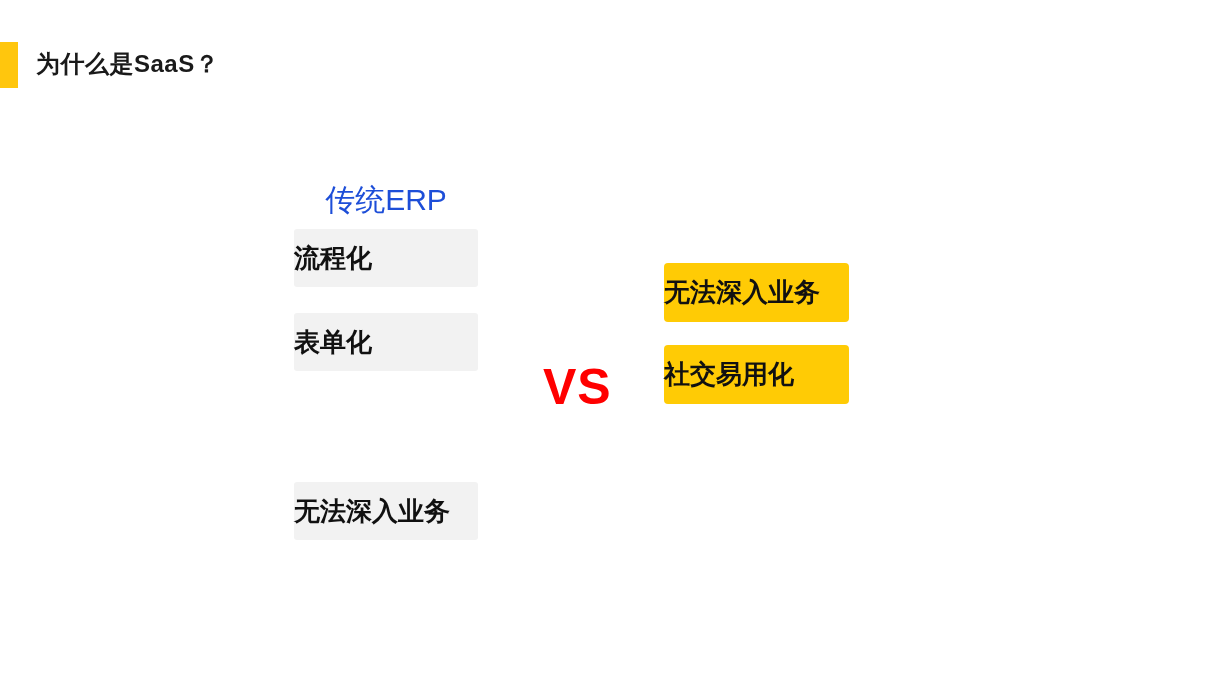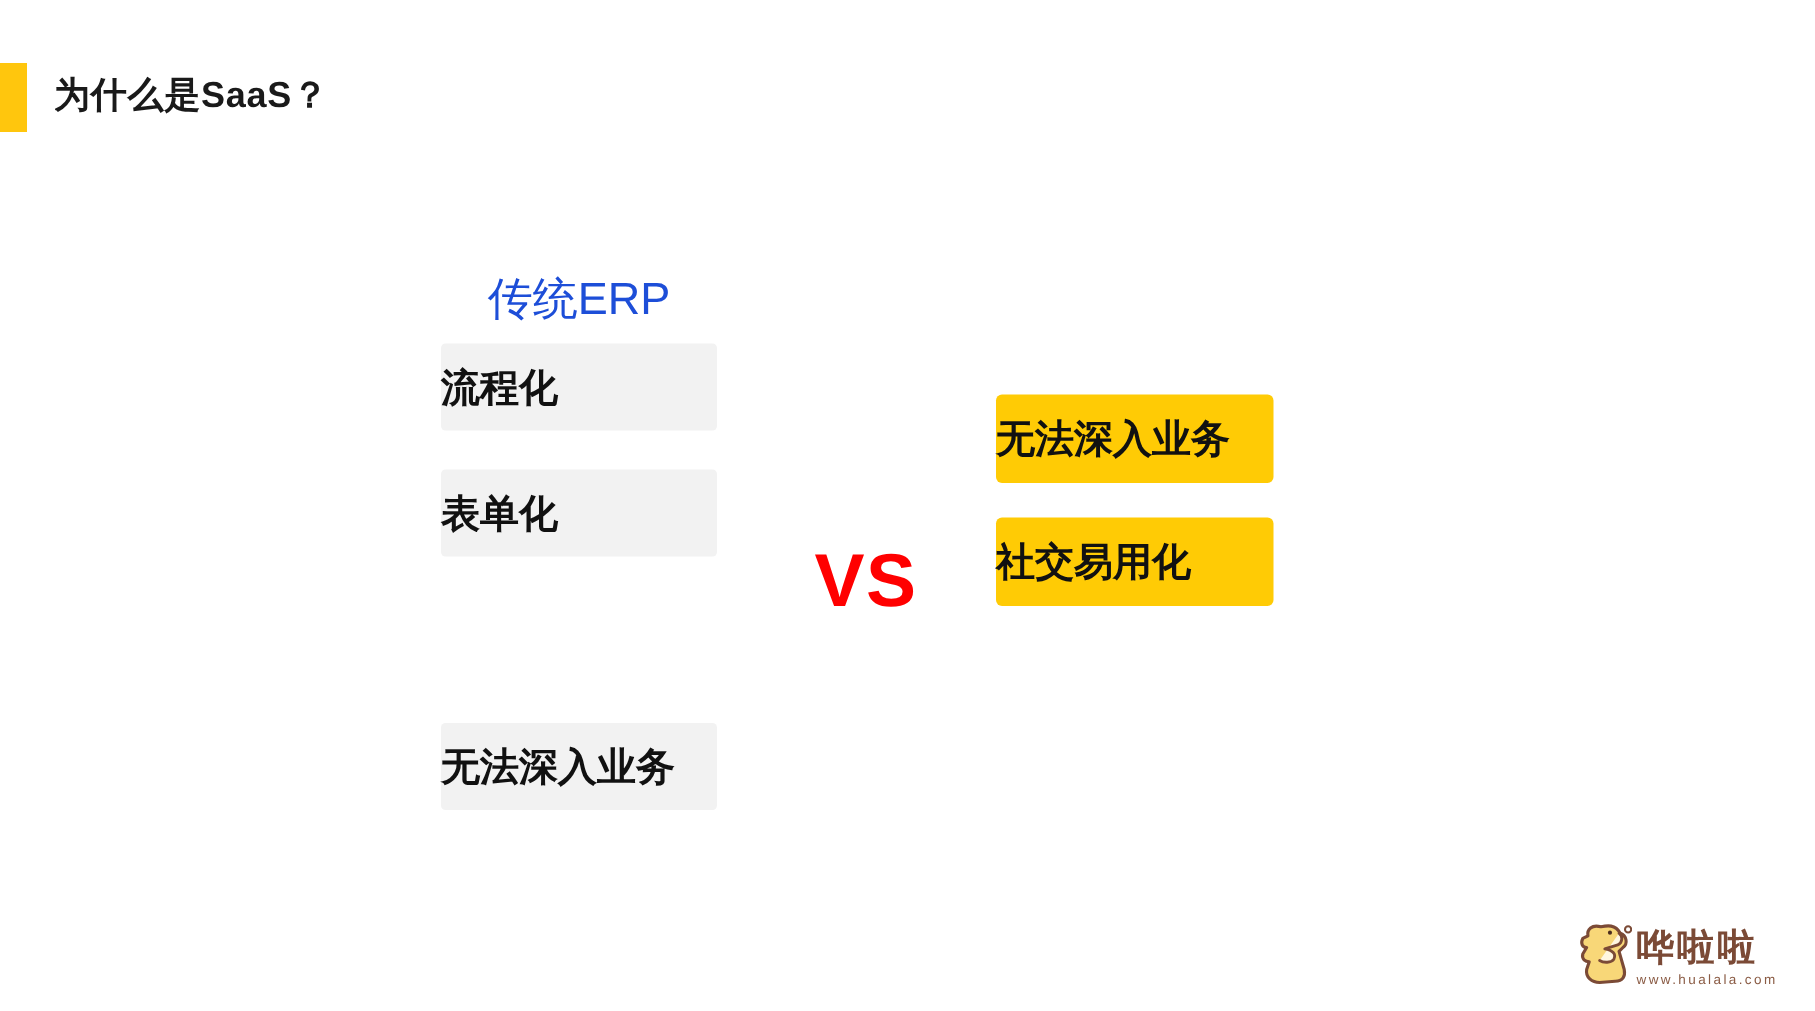--- a/index.html
+++ b/index.html
@@ -142,28 +142,14 @@
   <div class="col-header left">传统ERP</div>
   <div class="cmp-box gray g1">流程化</div>
   <div class="cmp-box gray g2">表单化</div>
   <div class="cmp-box gray g4">无法深入业务</div>
 
   <div class="vs-label">VS</div>
 
   <div class="cmp-box yellow y1">无法深入业务</div>
   <div class="cmp-box yellow y2">社交易用化</div>
 
-  <div class="footer-logo">
-    <span class="mascot">
-      <svg width="38" height="48" viewBox="0 0 44 52" xmlns="http://www.w3.org/2000/svg">
-        <path d="M20,5 C13,3 9,7 10,12 L6,14 C4,18 6,21 9,21 L6,26 C5,30 8,32 11,32 L9,38 C8,44 13,48 19,48 L31,47 C37,47 39,43 38,38 L34,24 L37,21 C41,18 40,12 35,10 C31,3 25,4 20,5 Z" fill="#F8D778" stroke="#7B4A36" stroke-width="2.4" stroke-linejoin="round"></path>
-        <path d="M34,10 C37,12 37,17 33,19 L23,22 C29,23 32,26 30,30 C28,33 22,33 19,31" fill="#FFF7E0" stroke="#7B4A36" stroke-width="2.2" stroke-linecap="round" stroke-linejoin="round"></path>
-        <circle cx="27" cy="9.5" r="1.6" fill="#4A2C1E"></circle>
-        <circle cx="41" cy="7" r="2.4" fill="none" stroke="#7B4A36" stroke-width="1.6"></circle>
-      </svg>
-    </span>
-    <span class="logo-text-stack">
-      <span class="logo-name">哗啦啦</span>
-      <span class="logo-url">www.hualala.com</span>
-    </span>
-  </div>
 
 </div>
 
 </body></html>

